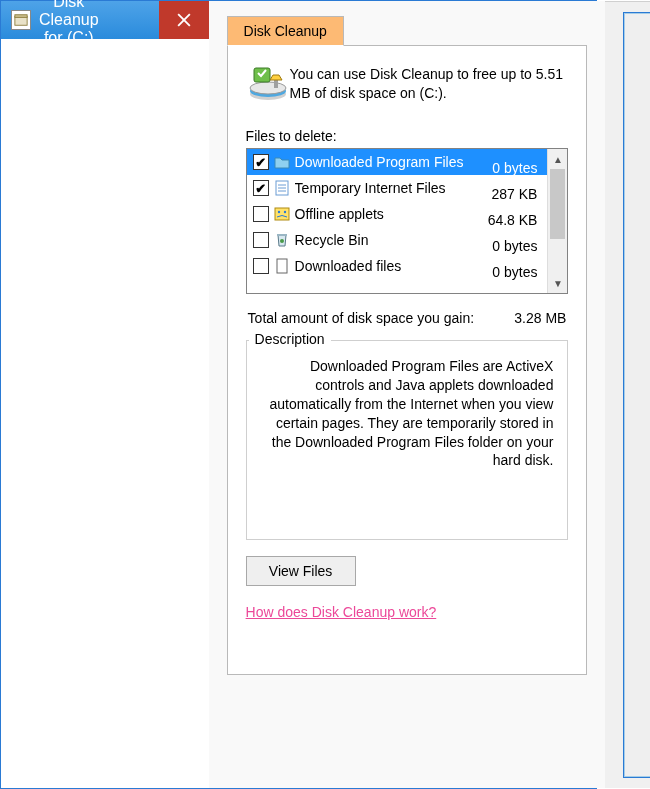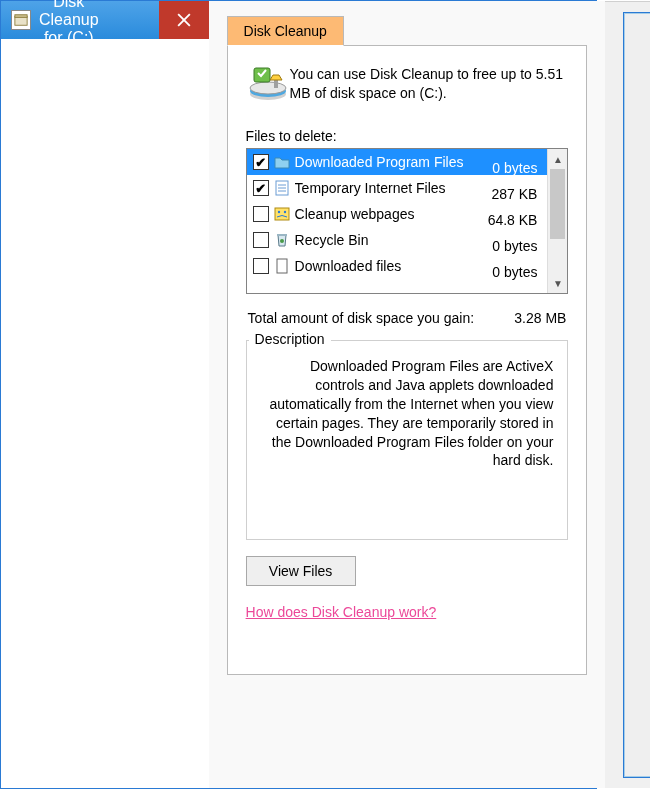--- a/index.html
+++ b/index.html
@@ -226,21 +226,21 @@
                 <div class="row-size">287 KB</div>
               </div>
               <div class="file-row">
                 <div class="cb"></div>
                 <div class="row-icon"><svg viewBox="0 0 18 18" width="18" height="18">
                     <rect x="2" y="3" width="14" height="12" fill="#ffe26a" stroke="#b08a10"></rect>
                     <circle cx="6" cy="7" r="1.2" fill="#2a7ad4"></circle>
                     <circle cx="12" cy="7" r="1.2" fill="#2a7ad4"></circle>
                     <path d="M4 12 q5 -3 10 0" stroke="#2a7ad4" fill="none"></path>
                   </svg></div>
-                <div class="row-name">Cleanup webpages</div>
+                <div class="row-name">Offline applets</div>
                 <div class="row-size">64.8 KB</div>
               </div>
               <div class="file-row">
                 <div class="cb"></div>
                 <div class="row-icon"><svg viewBox="0 0 18 18" width="18" height="18">
                     <path d="M5 4h8l-1 11H6z" fill="#d8e8f0" stroke="#5a7a8a"></path>
                     <rect x="4" y="3" width="10" height="2" fill="#9ab6c4"></rect>
                     <circle cx="9" cy="10" r="2" fill="#4a9a4a"></circle>
                   </svg></div>
                 <div class="row-name">Recycle Bin</div>

